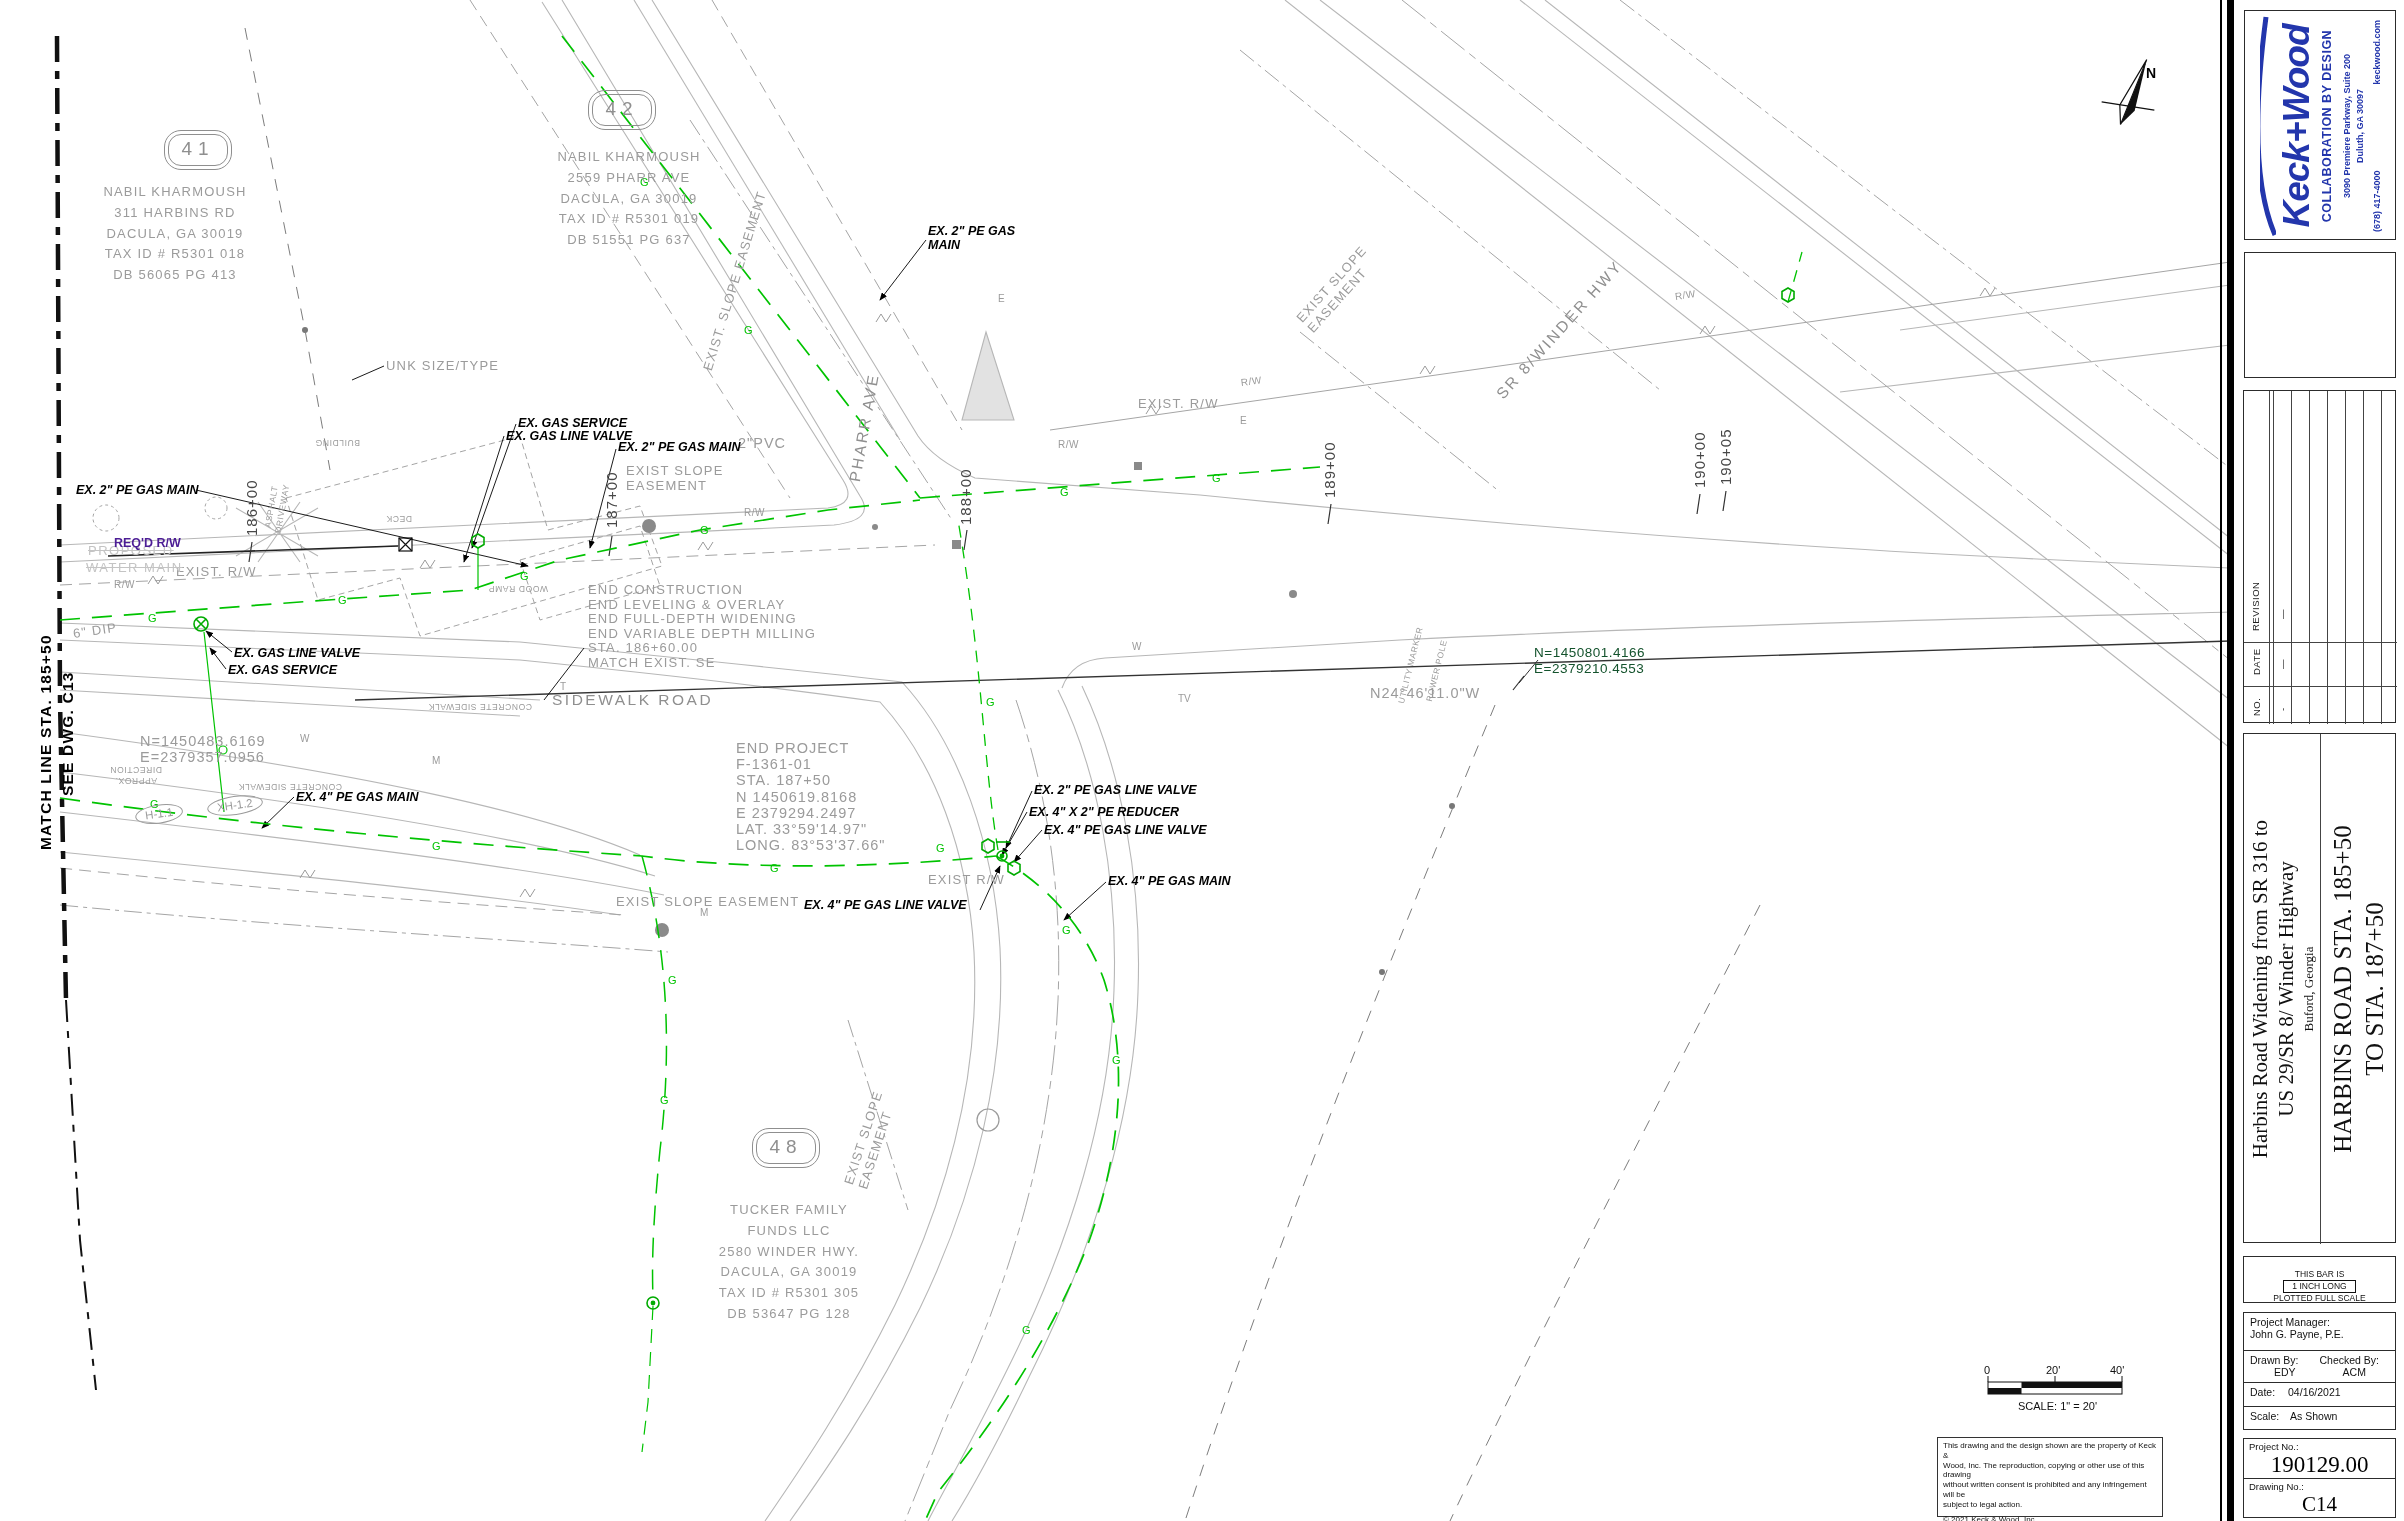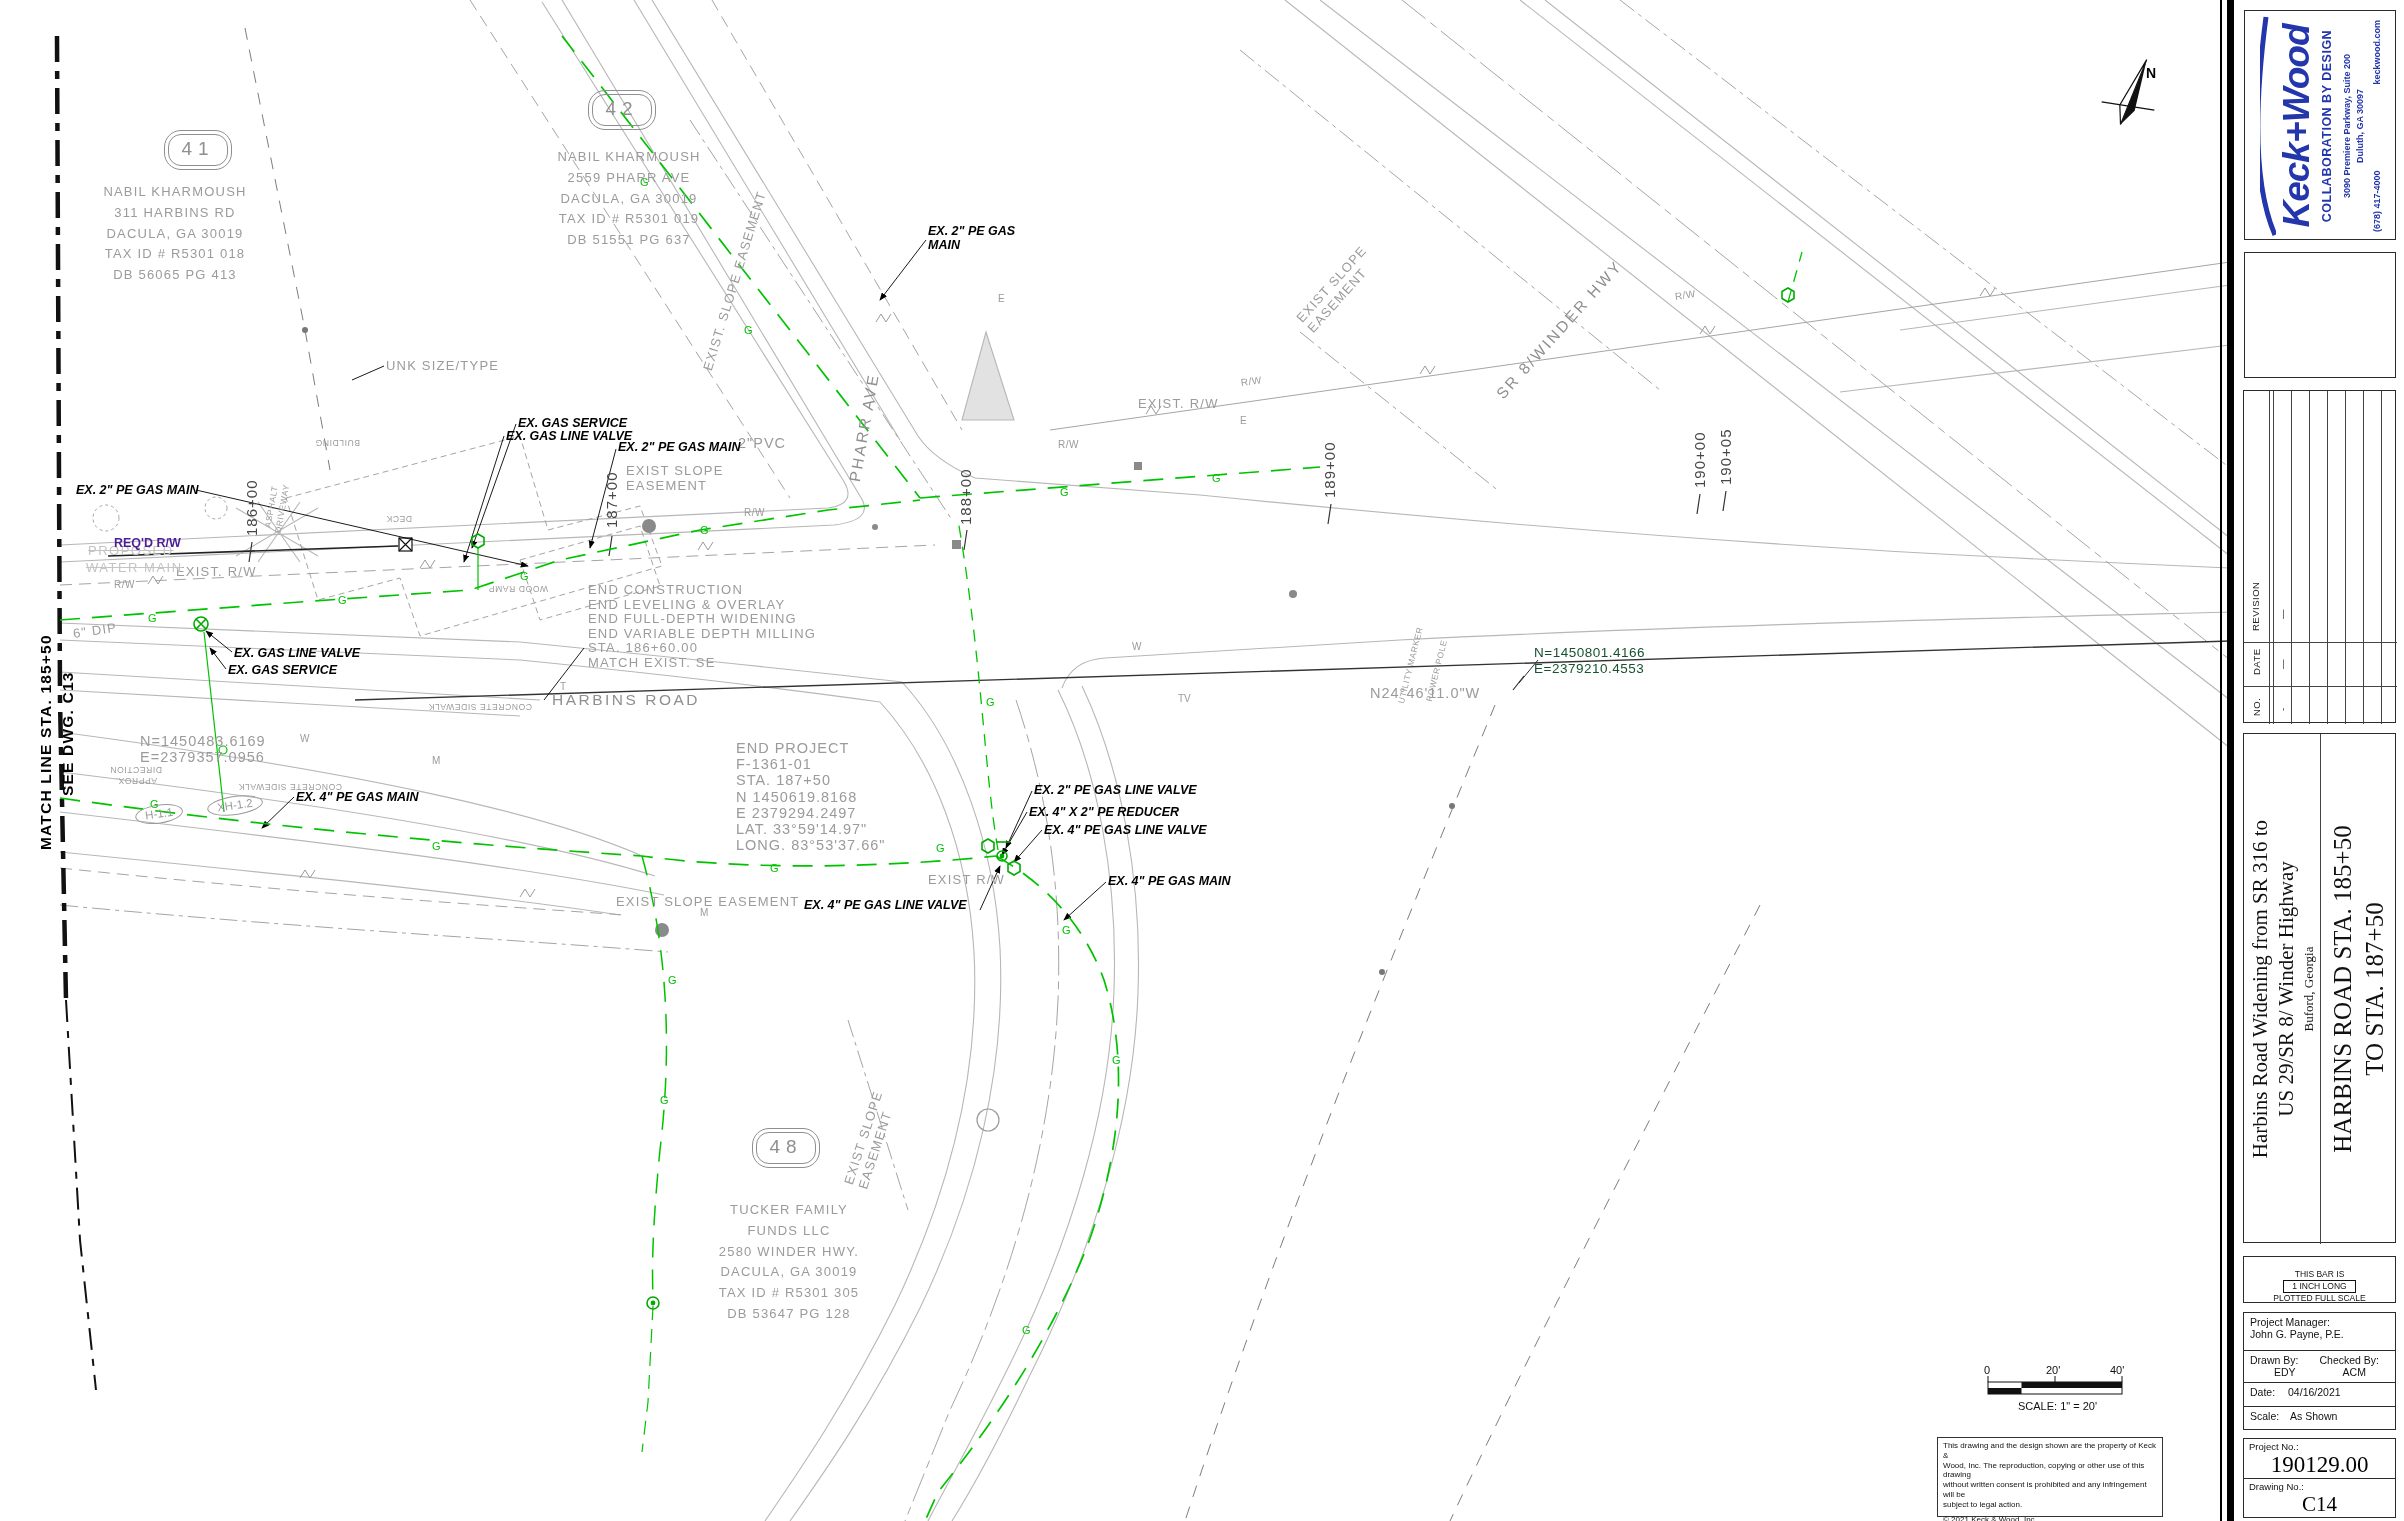--- a/index.html
+++ b/index.html
@@ -261,21 +261,21 @@
 DB 51551 PG 637</div>
       <div class="lb bubble" style="left: 756px; top: 1132px; width: 58px;">48</div>
       <div class="lb cad loose center" style="left: 680px; top: 1200px; width: 218px;">TUCKER FAMILY
 FUNDS LLC
 2580 WINDER HWY.
 DACULA, GA 30019
 TAX ID # R5301 305
 DB 53647 PG 128</div>
       <div class="lb mline" style="left: 36px; top: 850px; transform: rotate(-90deg);">MATCH LINE STA. 185+50</div>
       <div class="lb mline" style="left: 58px; top: 796px; transform: rotate(-90deg);">SEE DWG. C13</div>
-      <div class="lb cadlg" style="left: 552px; top: 690px;">HARBINS ROAD</div>
+      <div class="lb cadlg" style="left: 552px; top: 690px;">SIDEWALK ROAD</div>
       <div class="lb cadlg" style="left: 845px; top: 480px; transform: rotate(-80deg);">PHARR AVE</div>
       <div class="lb cadlg" style="left: 1492px; top: 390px; transform: rotate(-48deg);">SR 8/WINDER HWY</div>
       <div class="lb sta" style="left: 242px; top: 536px; transform: rotate(-90deg);">186+00</div>
       <div class="lb sta" style="left: 602px; top: 528px; transform: rotate(-90deg);">187+00</div>
       <div class="lb sta" style="left: 956px; top: 525px; transform: rotate(-90deg);">188+00</div>
       <div class="lb sta" style="left: 1320px; top: 498px; transform: rotate(-90deg);">189+00</div>
       <div class="lb sta" style="left: 1690px; top: 488px; transform: rotate(-90deg);">190+00</div>
       <div class="lb sta" style="left: 1716px; top: 485px; transform: rotate(-90deg);">190+05</div>
       <div class="lb cad tight" style="left: 588px; top: 583px;">END CONSTRUCTION
 END LEVELING &amp; OVERLAY

